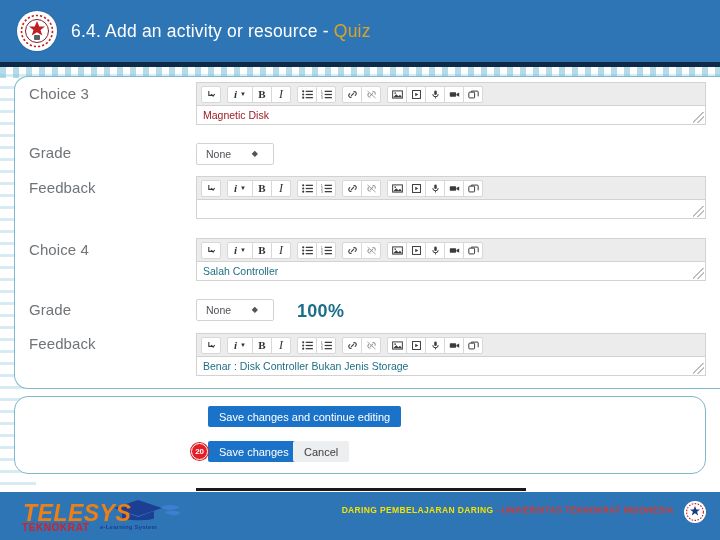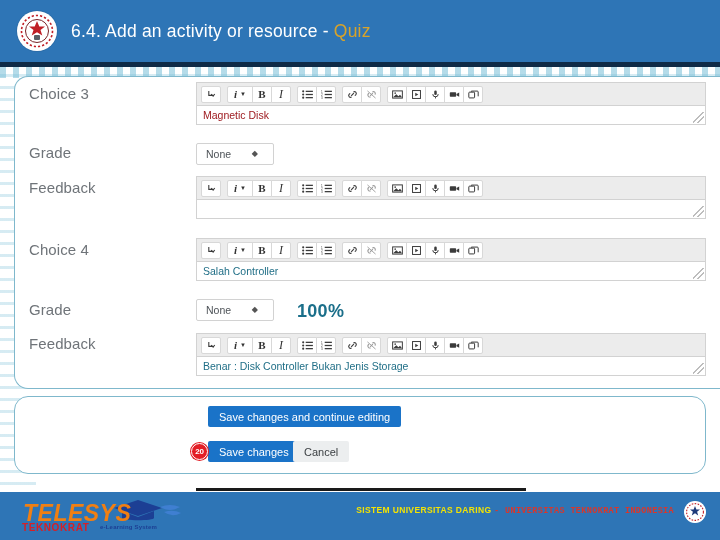--- a/index.html
+++ b/index.html
@@ -235,21 +235,21 @@
   }
   .cap { position: absolute; left: 86px; top: 2px; }
 
   .footer-text {
     position: absolute; right: 46px; top: 13px;
     font-size: 8.5px; font-weight: 700;
     letter-spacing: .35px;
     white-space: nowrap;
   }
   .footer-text .yellow { color: #f2e205; }
-  .footer-text .red    { color: #d8372c; font-family: Liberation Mono, monospace; }
+  .footer-text .red    { color: #d8372c; }
   .footer-logo {
     position: absolute; right: 14px; top: 9px;
     width: 22px; height: 22px;
     border-radius: 50%;
     background: #ffffff;
   }
   .footer-logo svg { display: block; width: 22px; height: 22px; }
 </style>
 </head>
 <body>
@@ -723,21 +723,21 @@
           <path d="M52 9 q10 -4 20 0 q-10 6 -20 0 Z" fill="#3f7fd1"></path>
           <path d="M56 14 q9 -3 17 1 q-9 5 -17 -1 Z" fill="#3f7fd1"></path>
         </svg>
       </div>
       <div class="brand-telesys">TELESYS</div>
       <div class="brand-teknokrat">TEKNOKRAT</div>
       <div class="brand-sub">e-Learning System</div>
     </div>
 
     <div class="footer-text">
-      <span class="yellow">SISTEM UNIVERSITAS DARING</span>
+      <span class="yellow">DARING PEMBELAJARAN DARING</span>
       <span class="red">- UNIVERSITAS TEKNOKRAT INDONESIA</span>
     </div>
 
     <div class="footer-logo">
       <svg viewBox="0 0 22 22">
         <circle cx="11" cy="11" r="10.5" fill="#ffffff"></circle>
         <circle cx="11" cy="11" r="8.4" fill="none" stroke="#c01f26" stroke-width="1.1" stroke-dasharray="1.6 1.4"></circle>
         <path d="M11 5 L12.4 8.6 L16 8.6 L13.1 10.8 L14.2 14.4 L11 12.2 L7.8 14.4 L8.9 10.8 L6 8.6 L9.6 8.6 Z" fill="#1e3a7a"></path>
       </svg>
     </div>

